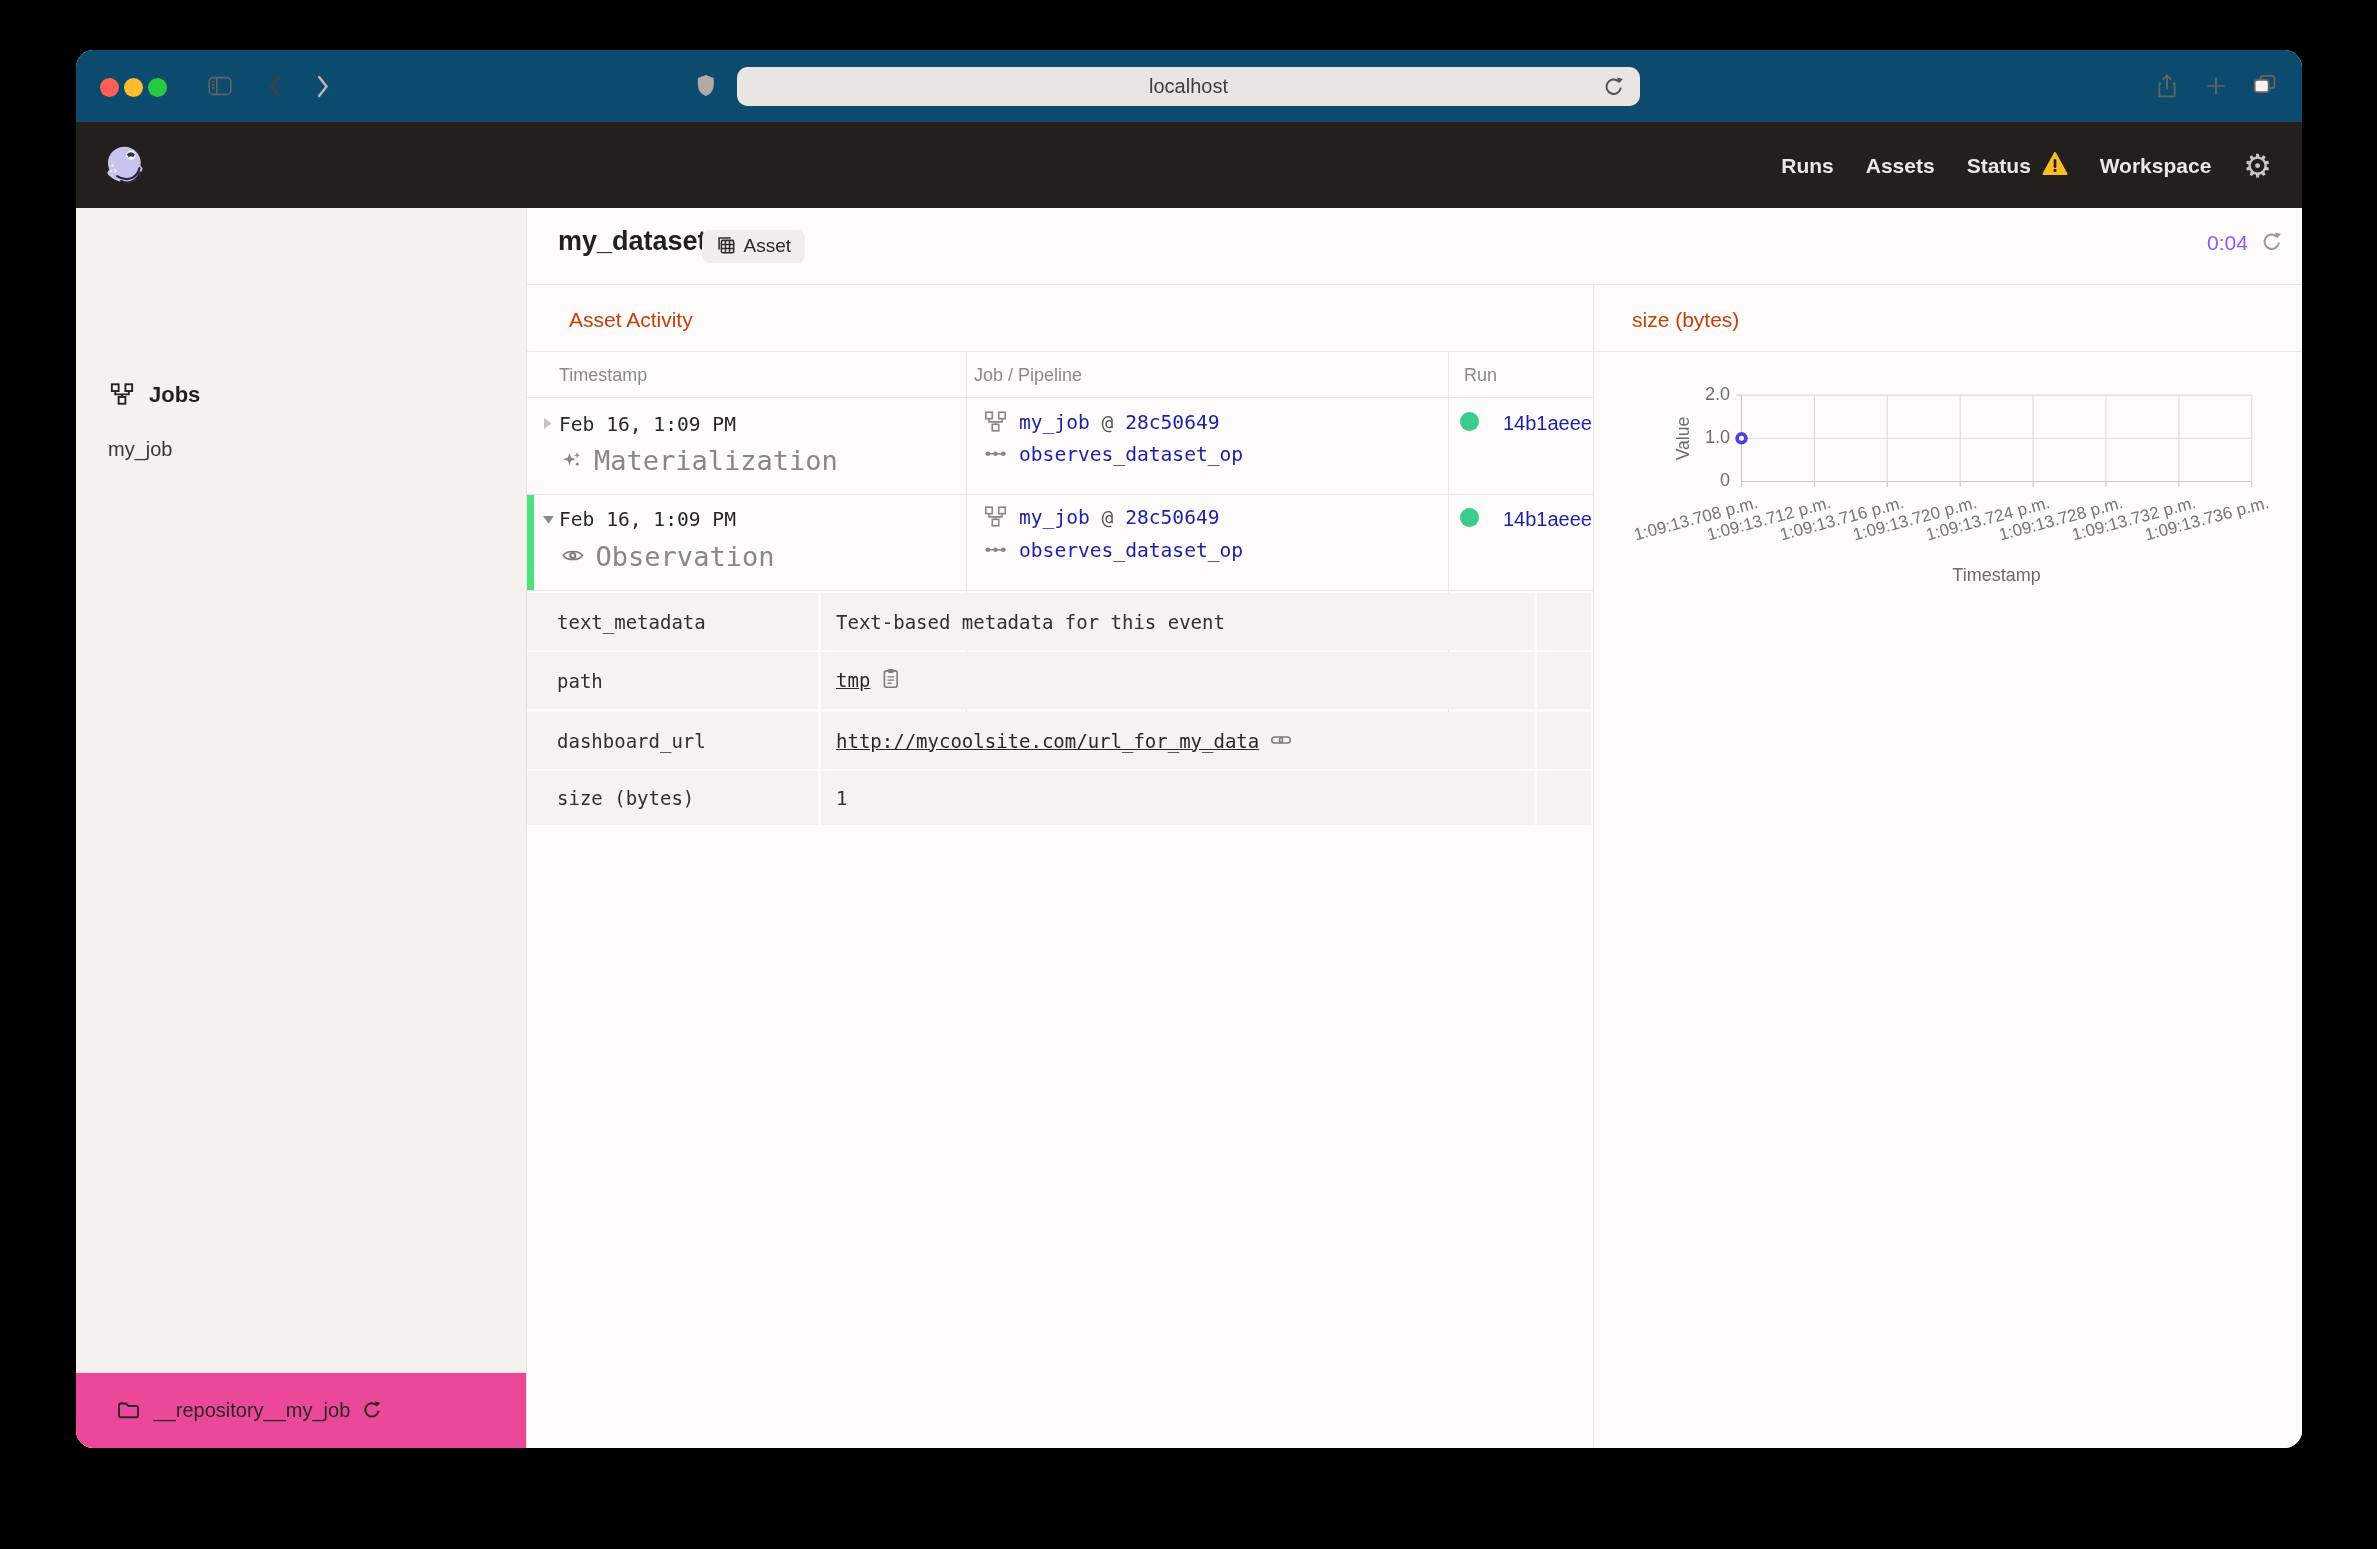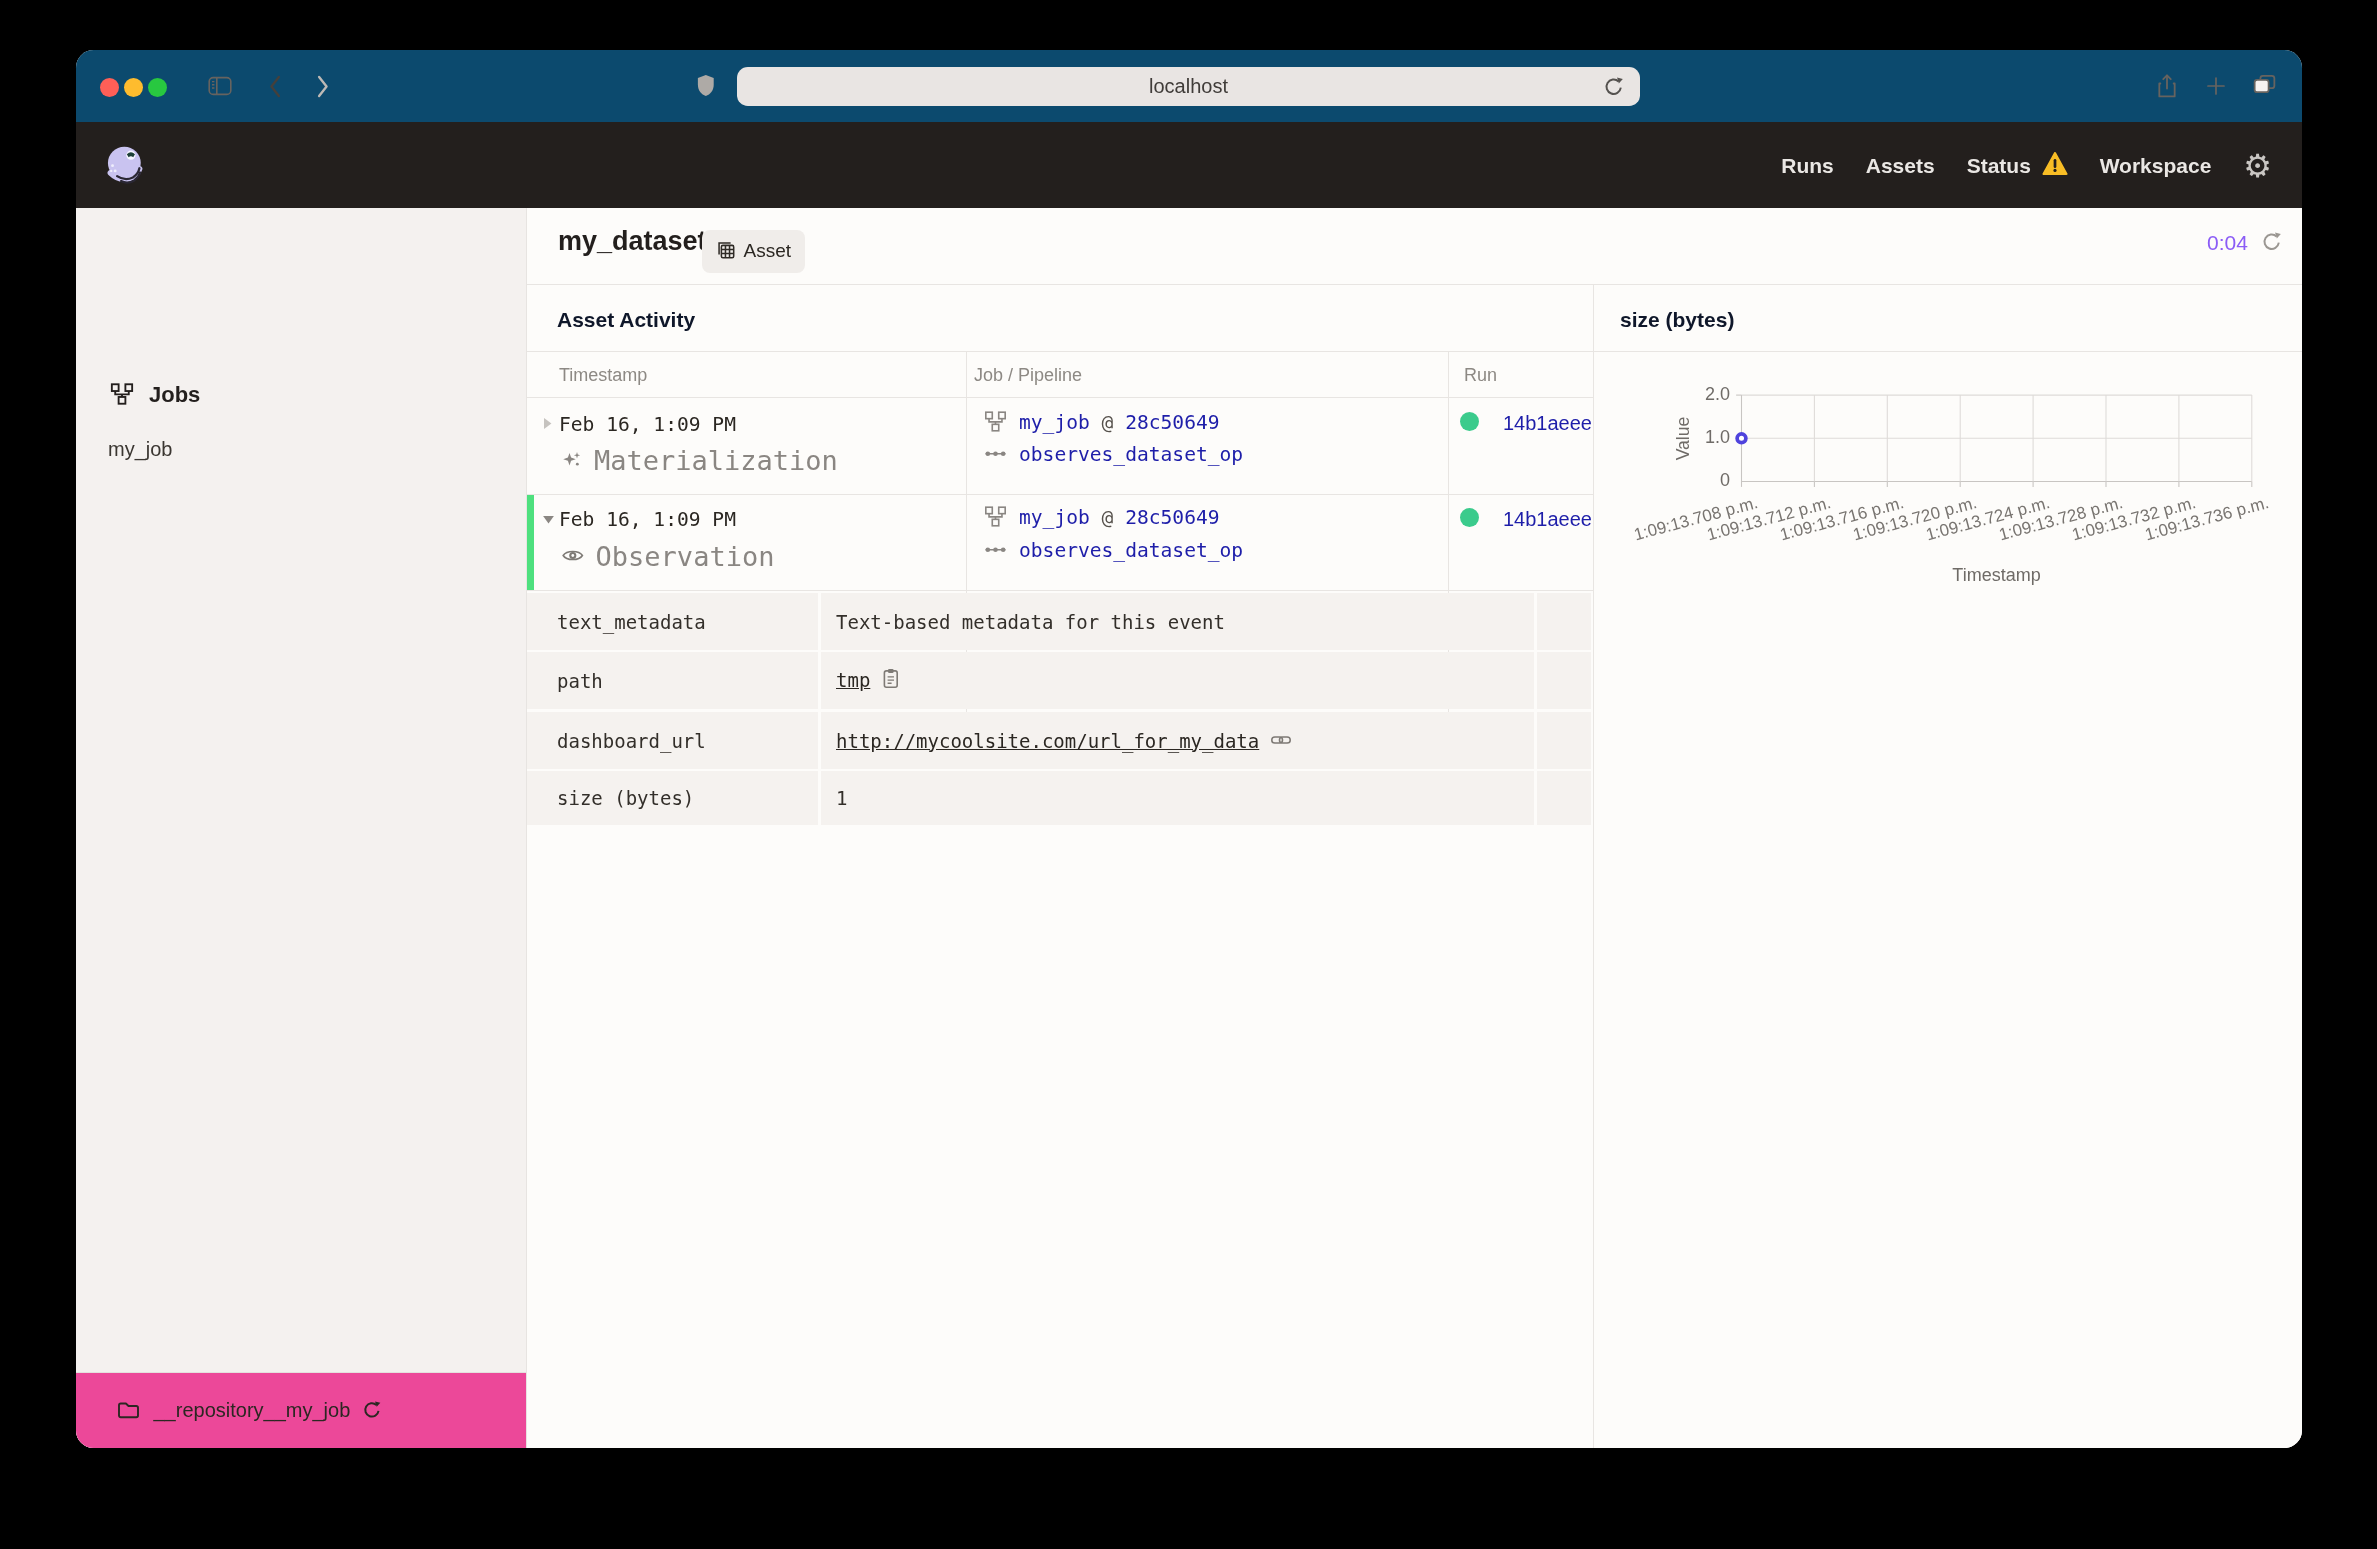--- a/index.html
+++ b/index.html
@@ -37,26 +37,26 @@
   #sidebar-jobs .lbl{font-size:22px;font-weight:700;color:#231f1d;}
   .sidebar-item{position:absolute;left:32px;top:230px;font-size:20px;color:#3a3631;cursor:pointer;}
   #sidebar-footer{position:absolute;left:0;bottom:0;width:100%;height:76px;background:#ec4899;
                   border-top:1.4px solid #e4e1de;box-sizing:border-box;display:flex;align-items:center;}
   #sidebar-footer .lbl{font-size:20px;color:#2b2722;margin:0 12px 0 13.5px;}
   
   #content{position:absolute;left:451px;top:158px;right:0;bottom:0;background:#fdfcfa;}
   .hline{position:absolute;height:1.4px;background:#e8e5e2;}
   .vline{position:absolute;width:1.4px;background:#e8e5e2;}
   #page-title{position:absolute;left:31px;top:17.6px;font-size:27px;font-weight:700;color:#231f1d;}
-  #asset-tag{position:absolute;left:175px;top:21.6px;height:43px;background:#f0edea;border-radius:8px;
+  #asset-tag{position:absolute;left:175px;top:21.6px;height:33px;background:#f0edea;border-radius:8px;
              display:flex;align-items:center;gap:8px;padding:0 13.5px;}
   #asset-tag .lbl{font-size:19px;color:#2b2722;}
   #timer-wrap{position:absolute;right:19px;top:23px;display:flex;align-items:center;gap:13.5px;}
   #timer{font-size:21px;color:#8b5cf6;}
-  .section-title{position:absolute;font-size:21px;font-weight:700;color:#0f172a;}
+  .section-title{position:absolute;font-size:21px;font-weight:400;color:#c2410c;margin-left:12px;}
   
   .th{position:absolute;font-size:18px;color:#8d8984;}
   .mono{font-family:"DejaVu Sans Mono",monospace;}
   .evt-date{font-size:19.6px;color:#2b2722;}
   .evt-type{font-size:27px;color:#8a8682;}
   .link{color:#1E1EA9;text-decoration:none;cursor:pointer;}
   .evt-link{font-size:19.6px;}
   .at-sep{color:#55504b;}
   .run-id{font-size:20px;}
   .runline{display:flex;align-items:flex-start;gap:24px;}

